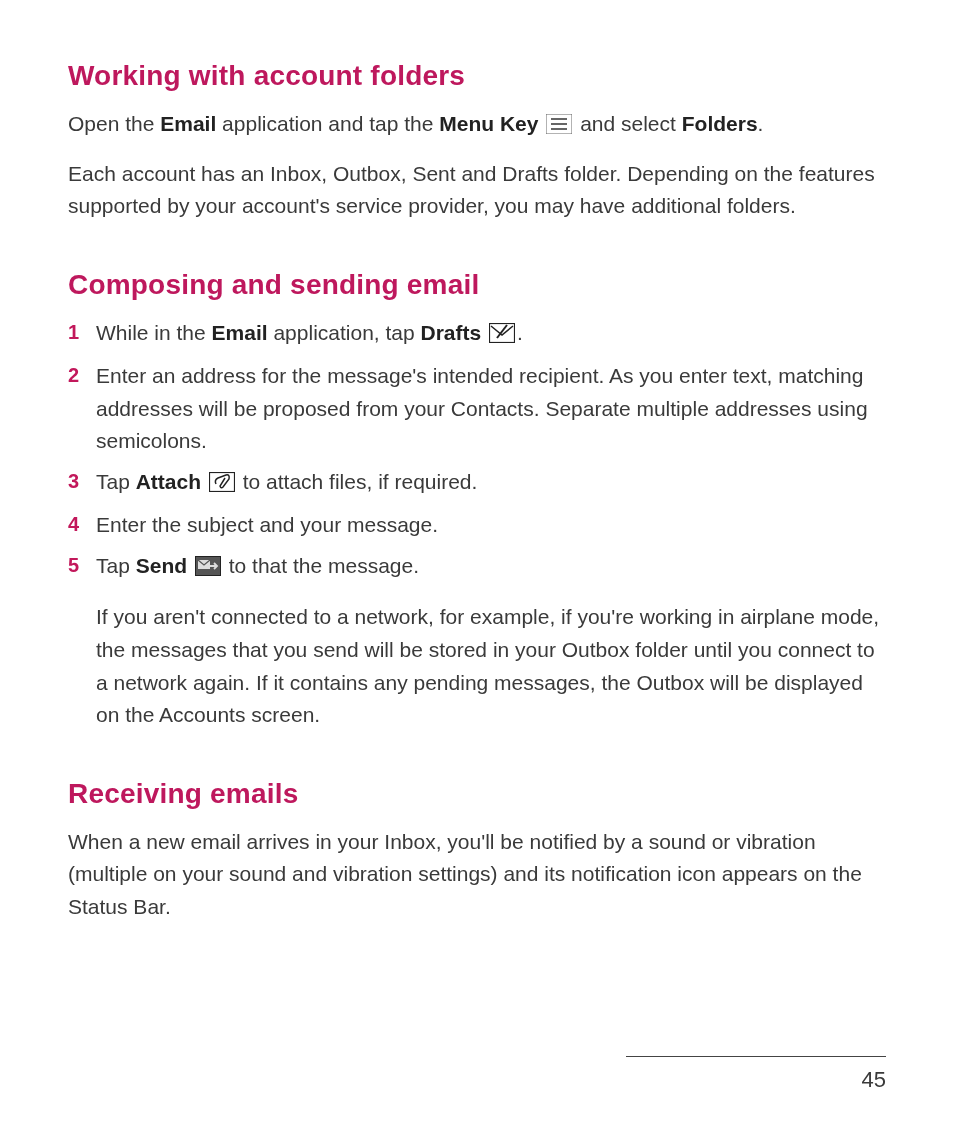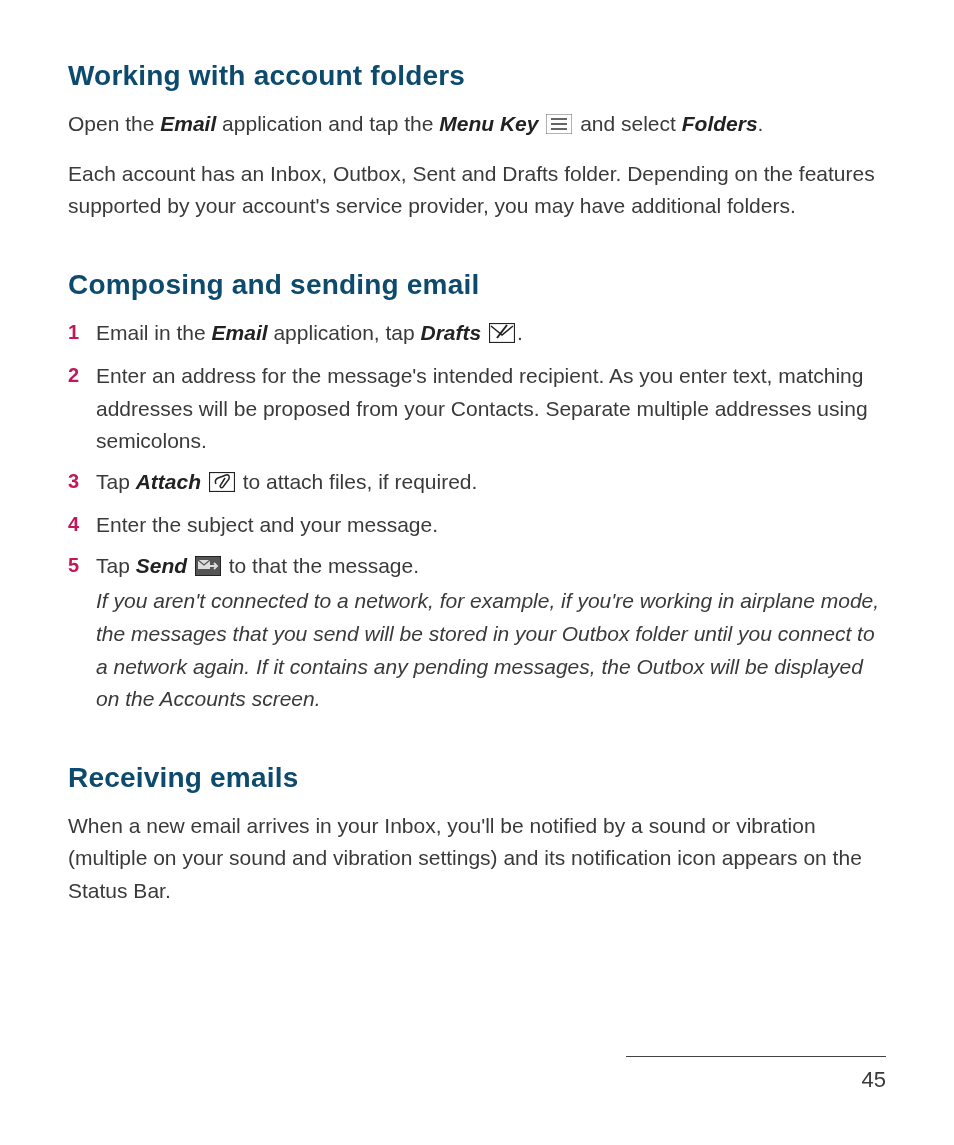--- a/index.html
+++ b/index.html
@@ -7,34 +7,34 @@
     width:954px;height:1145px;
     box-sizing:border-box;
     padding:60px 68px 40px 68px;
     font-family:"Helvetica Neue",Arial,sans-serif;
     color:#3a3a3a;
     font-weight:300;
     position:relative;
     background:#fff;
   }
   h2{
-    color:#0c4a6e;
+    color:#be185d;
     font-size:28px;
     font-weight:600;
     margin:0 0 16px 0;
     letter-spacing:0.2px;
   }
   .section{margin-bottom:46px;}
   p{
     font-size:21px;
     line-height:1.55;
     margin:0 0 14px 0;
     font-weight:300;
   }
-  b{font-weight:700;color:#222;font-style:italic;}
+  b{font-weight:700;color:#222;}
   .ol{margin:0;padding:0;}
   .li{
     display:flex;
     font-size:21px;
     line-height:1.55;
     margin:0 0 8px 0;
   }
   .num{
     color:#c2185b;
     font-weight:700;
@@ -86,21 +86,21 @@
   <p>Each account has an Inbox, Outbox, Sent and Drafts folder. Depending on the features supported by your account's service provider, you may have additional folders.</p>
 </div>
 
 <div class="section">
   <h2>Composing and sending email</h2>
   <div class="ol">
 
     <div class="li">
       <div class="num">1</div>
       <div class="li-body">
-        <span>Email in the </span><b>Email</b><span> application, tap </span><b>Drafts</b>
+        <span>While in the </span><b>Email</b><span> application, tap </span><b>Drafts</b>
         <span class="icon">
           <svg width="26" height="20">
               <rect x="0.5" y="0.5" width="25" height="19" fill="#fff" stroke="#222" stroke-width="1.2"></rect>
               <polyline points="2,3 13,12 24,3" fill="none" stroke="#222" stroke-width="1.5"></polyline>
               <line x1="18" y1="2" x2="8" y2="15" stroke="#222" stroke-width="2"></line>
             </svg>
         </span><span>.</span>
       </div>
     </div>
 
@@ -134,21 +134,21 @@
         <span>Tap </span><b>Send</b>
         <span class="icon">
           <svg width="26" height="20">
               <rect x="0.5" y="0.5" width="25" height="19" fill="#555" stroke="#222" stroke-width="1"></rect>
               <rect x="3" y="4" width="12" height="9" fill="#ddd"></rect>
               <polyline points="3,4 9,9 15,4" fill="none" stroke="#555" stroke-width="1.2"></polyline>
               <path d="M14 10 L22 10 M19 7 L22 10 L19 13" fill="none" stroke="#ddd" stroke-width="1.8"></path>
             </svg>
         </span>
         <span> to that the message.</span>
-        <div style="margin-top:0;font-style:italic;">If you aren't connected to a network, for example, if you're working in airplane mode, the messages that you send will be stored in your Outbox folder until you connect to a network again. If it contains any pending messages, the Outbox will be displayed on the Accounts screen.</div>
+        <div style="margin-top:16px;">If you aren't connected to a network, for example, if you're working in airplane mode, the messages that you send will be stored in your Outbox folder until you connect to a network again. If it contains any pending messages, the Outbox will be displayed on the Accounts screen.</div>
       </div>
     </div>
 
   </div>
 </div>
 
 <div class="section">
   <h2>Receiving emails</h2>
   <p>When a new email arrives in your Inbox, you'll be notified by a sound or vibration (multiple on your sound and vibration settings) and its notification icon appears on the Status Bar.</p>
 </div>

